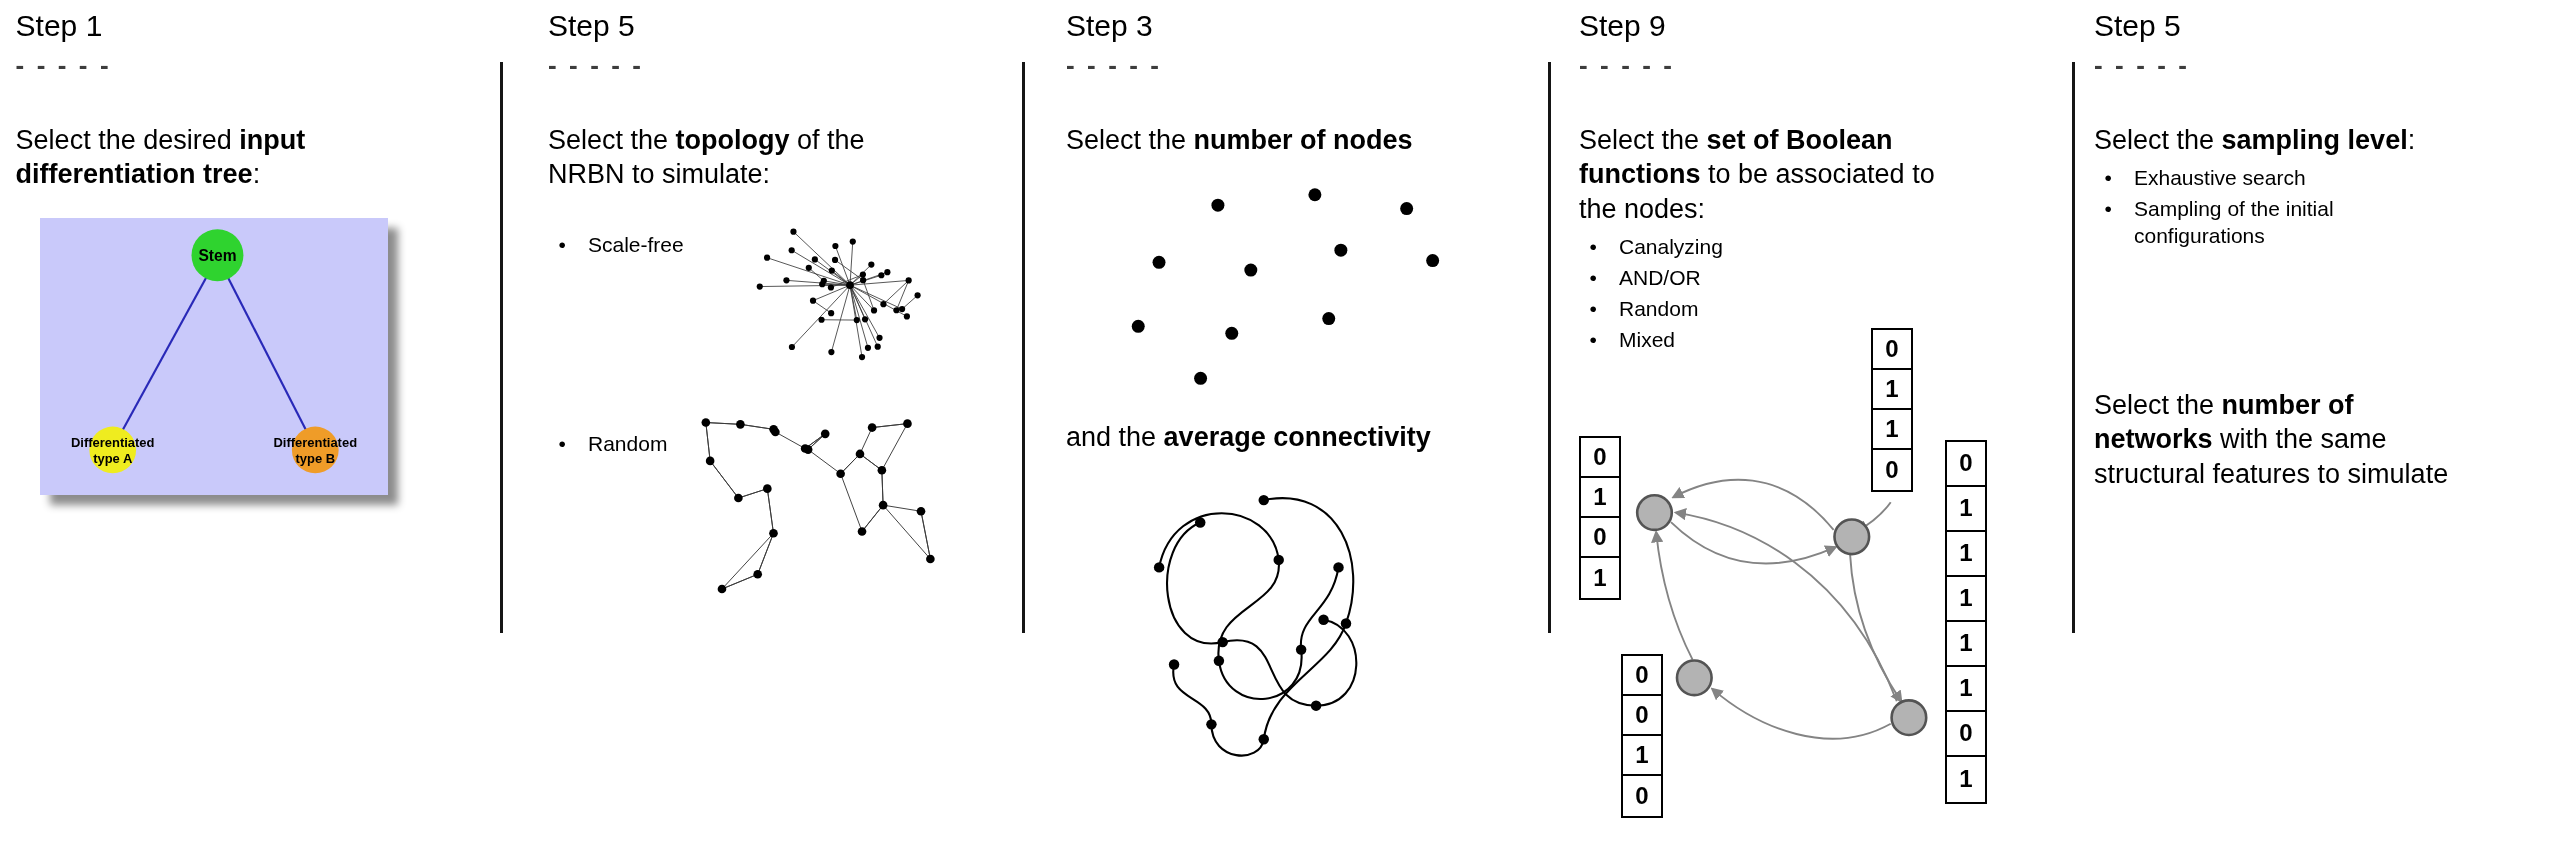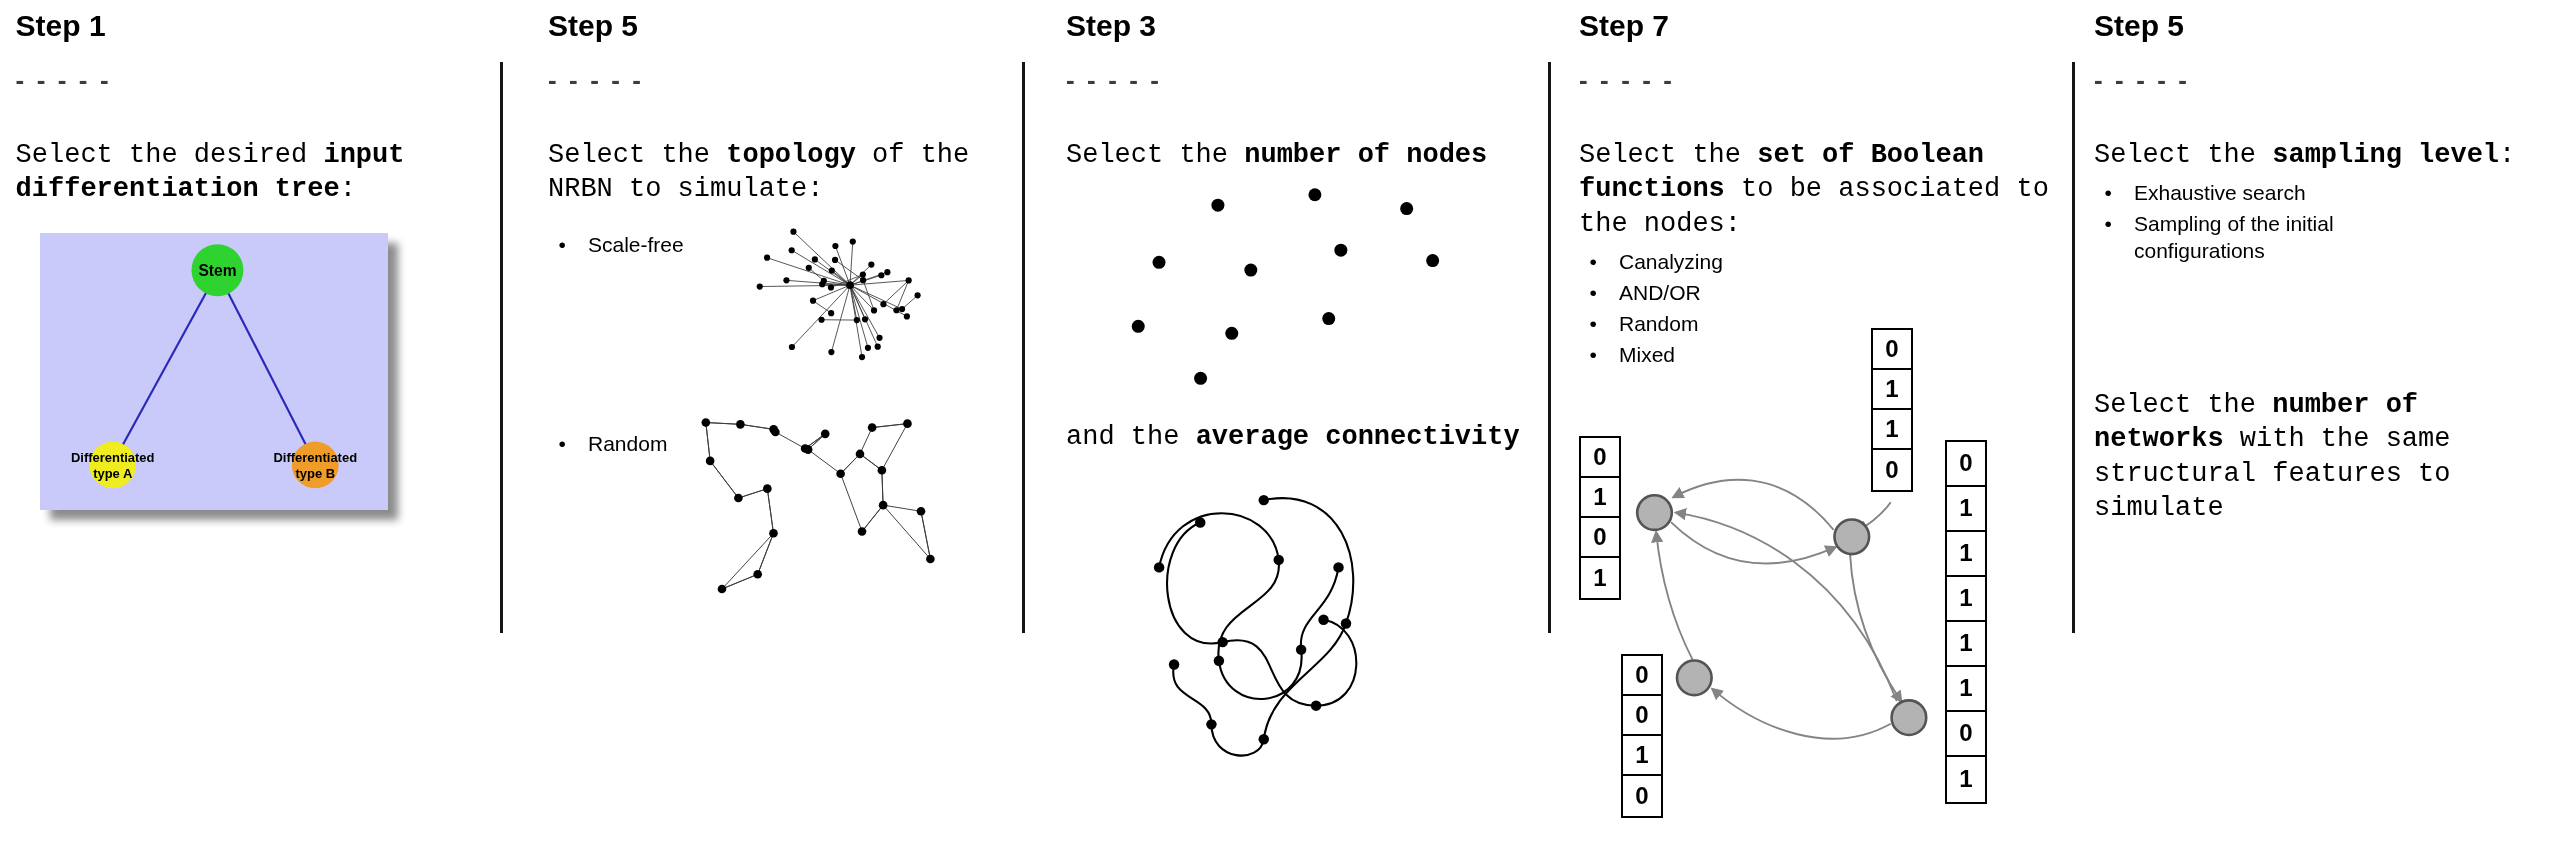--- a/index.html
+++ b/index.html
@@ -4,23 +4,23 @@
 <style>
   *{box-sizing:border-box;}
   html,body{margin:0;padding:0;}
   body{
     font-family:"Liberation Sans","DejaVu Sans",sans-serif;
     background:#ffffff;color:#000;
   }
   #canvas{position:relative;width:2576px;height:851px;background:#fff;overflow:hidden;}
   .divider{position:absolute;top:62px;height:571px;width:2.6px;background:#151515;}
   .col{position:absolute;top:8.7px;}
-  .step-title{font-size:30px;font-weight:bold;margin:0 0 22px 0;}
+  .step-title{font-size:30px;font-weight:normal;margin:0 0 7px 0;}
   .dashes{font-size:26px;font-weight:bold;color:#3d3d3d;letter-spacing:2.6px;margin:0 0 42px 0;}
-  .body-text{font-size:27px;line-height:1.28;margin:0 0 5.2px 0;font-family:Liberation Mono, monospace;}
+  .body-text{font-size:27px;line-height:1.28;margin:0 0 5.2px 0;}
   ul.bullets{list-style:none;margin:7px 0 0 0;padding:0;}
   ul.bullets li{position:relative;padding-left:40px;font-size:21px;line-height:1.30;margin:0 0 3.5px 0;}
   ul.bullets li::before{content:"\2022";position:absolute;left:10.4px;top:0;}
   .abs{position:absolute;}
   
   .tree-figure{margin:26px 0 0 24px;width:348px;height:277px;box-shadow:9.5px 9.5px 7.8px rgba(0,0,0,0.45);}
   .node-label{font-weight:bold;font-size:15px;text-anchor:middle;fill:#000;}
   .node-label.lg{font-size:18px;}
   
   .ttable{position:absolute;background:#ffffff;border:2.6px solid #000;z-index:3;}
@@ -254,21 +254,21 @@
       <circle cx="275" cy="215" r="7" fill="#000"></circle>
       <circle cx="195" cy="55" r="7" fill="#000"></circle>
       <circle cx="305" cy="220" r="7" fill="#000"></circle>
       <circle cx="195" cy="375" r="7" fill="#000"></circle>
       <circle cx="125" cy="355" r="7" fill="#000"></circle>
       <circle cx="75" cy="275" r="7" fill="#000"></circle>
     </svg>
   </section>
 
   <section class="col" style="left:1579px;width:486px;height:835px">
-    <h2 class="step-title">Step 7</h2>
+    <h2 class="step-title">Step 9</h2>
     <div class="dashes">- - - - -</div>
     <p class="body-text"><span>Select the </span><b>set of Boolean</b><br><b>functions</b><span> to be associated to</span><br><span>the nodes:</span></p>
     <ul class="bullets" style="width:277px">
       <li>Canalyzing</li>
       <li>AND/OR</li>
       <li>Random</li>
       <li>Mixed</li>
     </ul>
 
     <svg class="abs" style="left:0;top:398px" width="485" height="437" viewBox="0 0 560 505">

